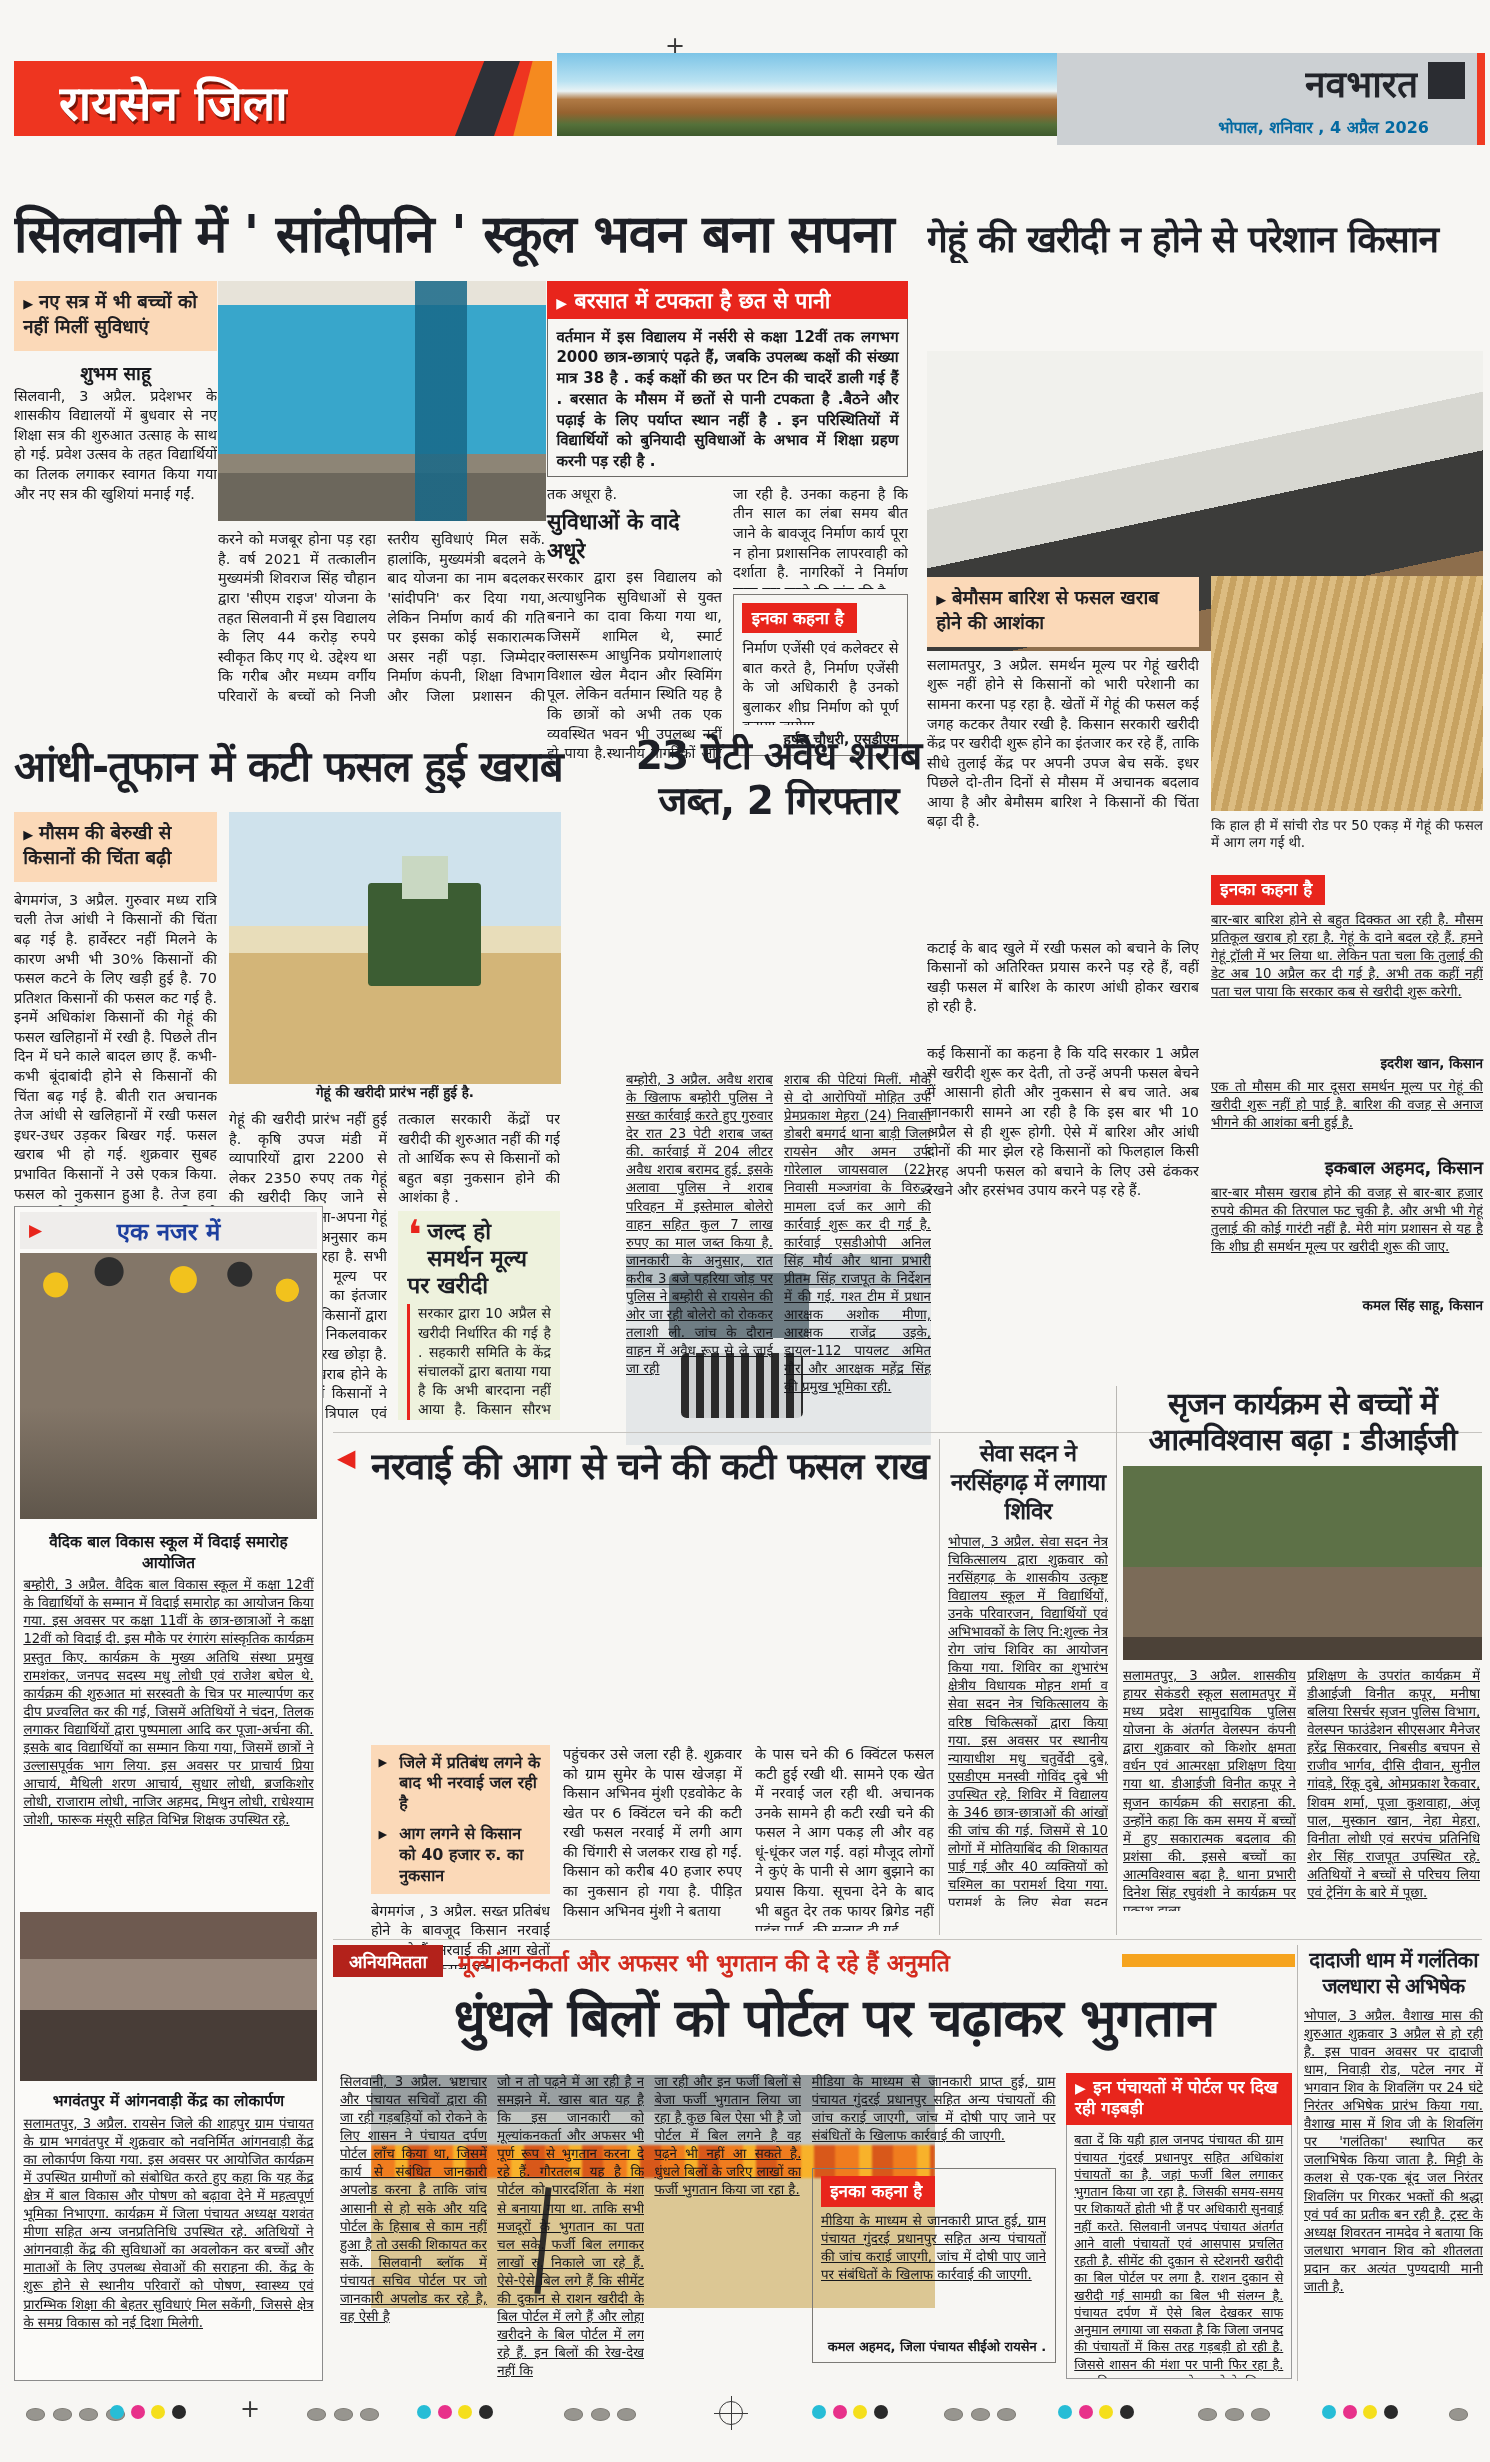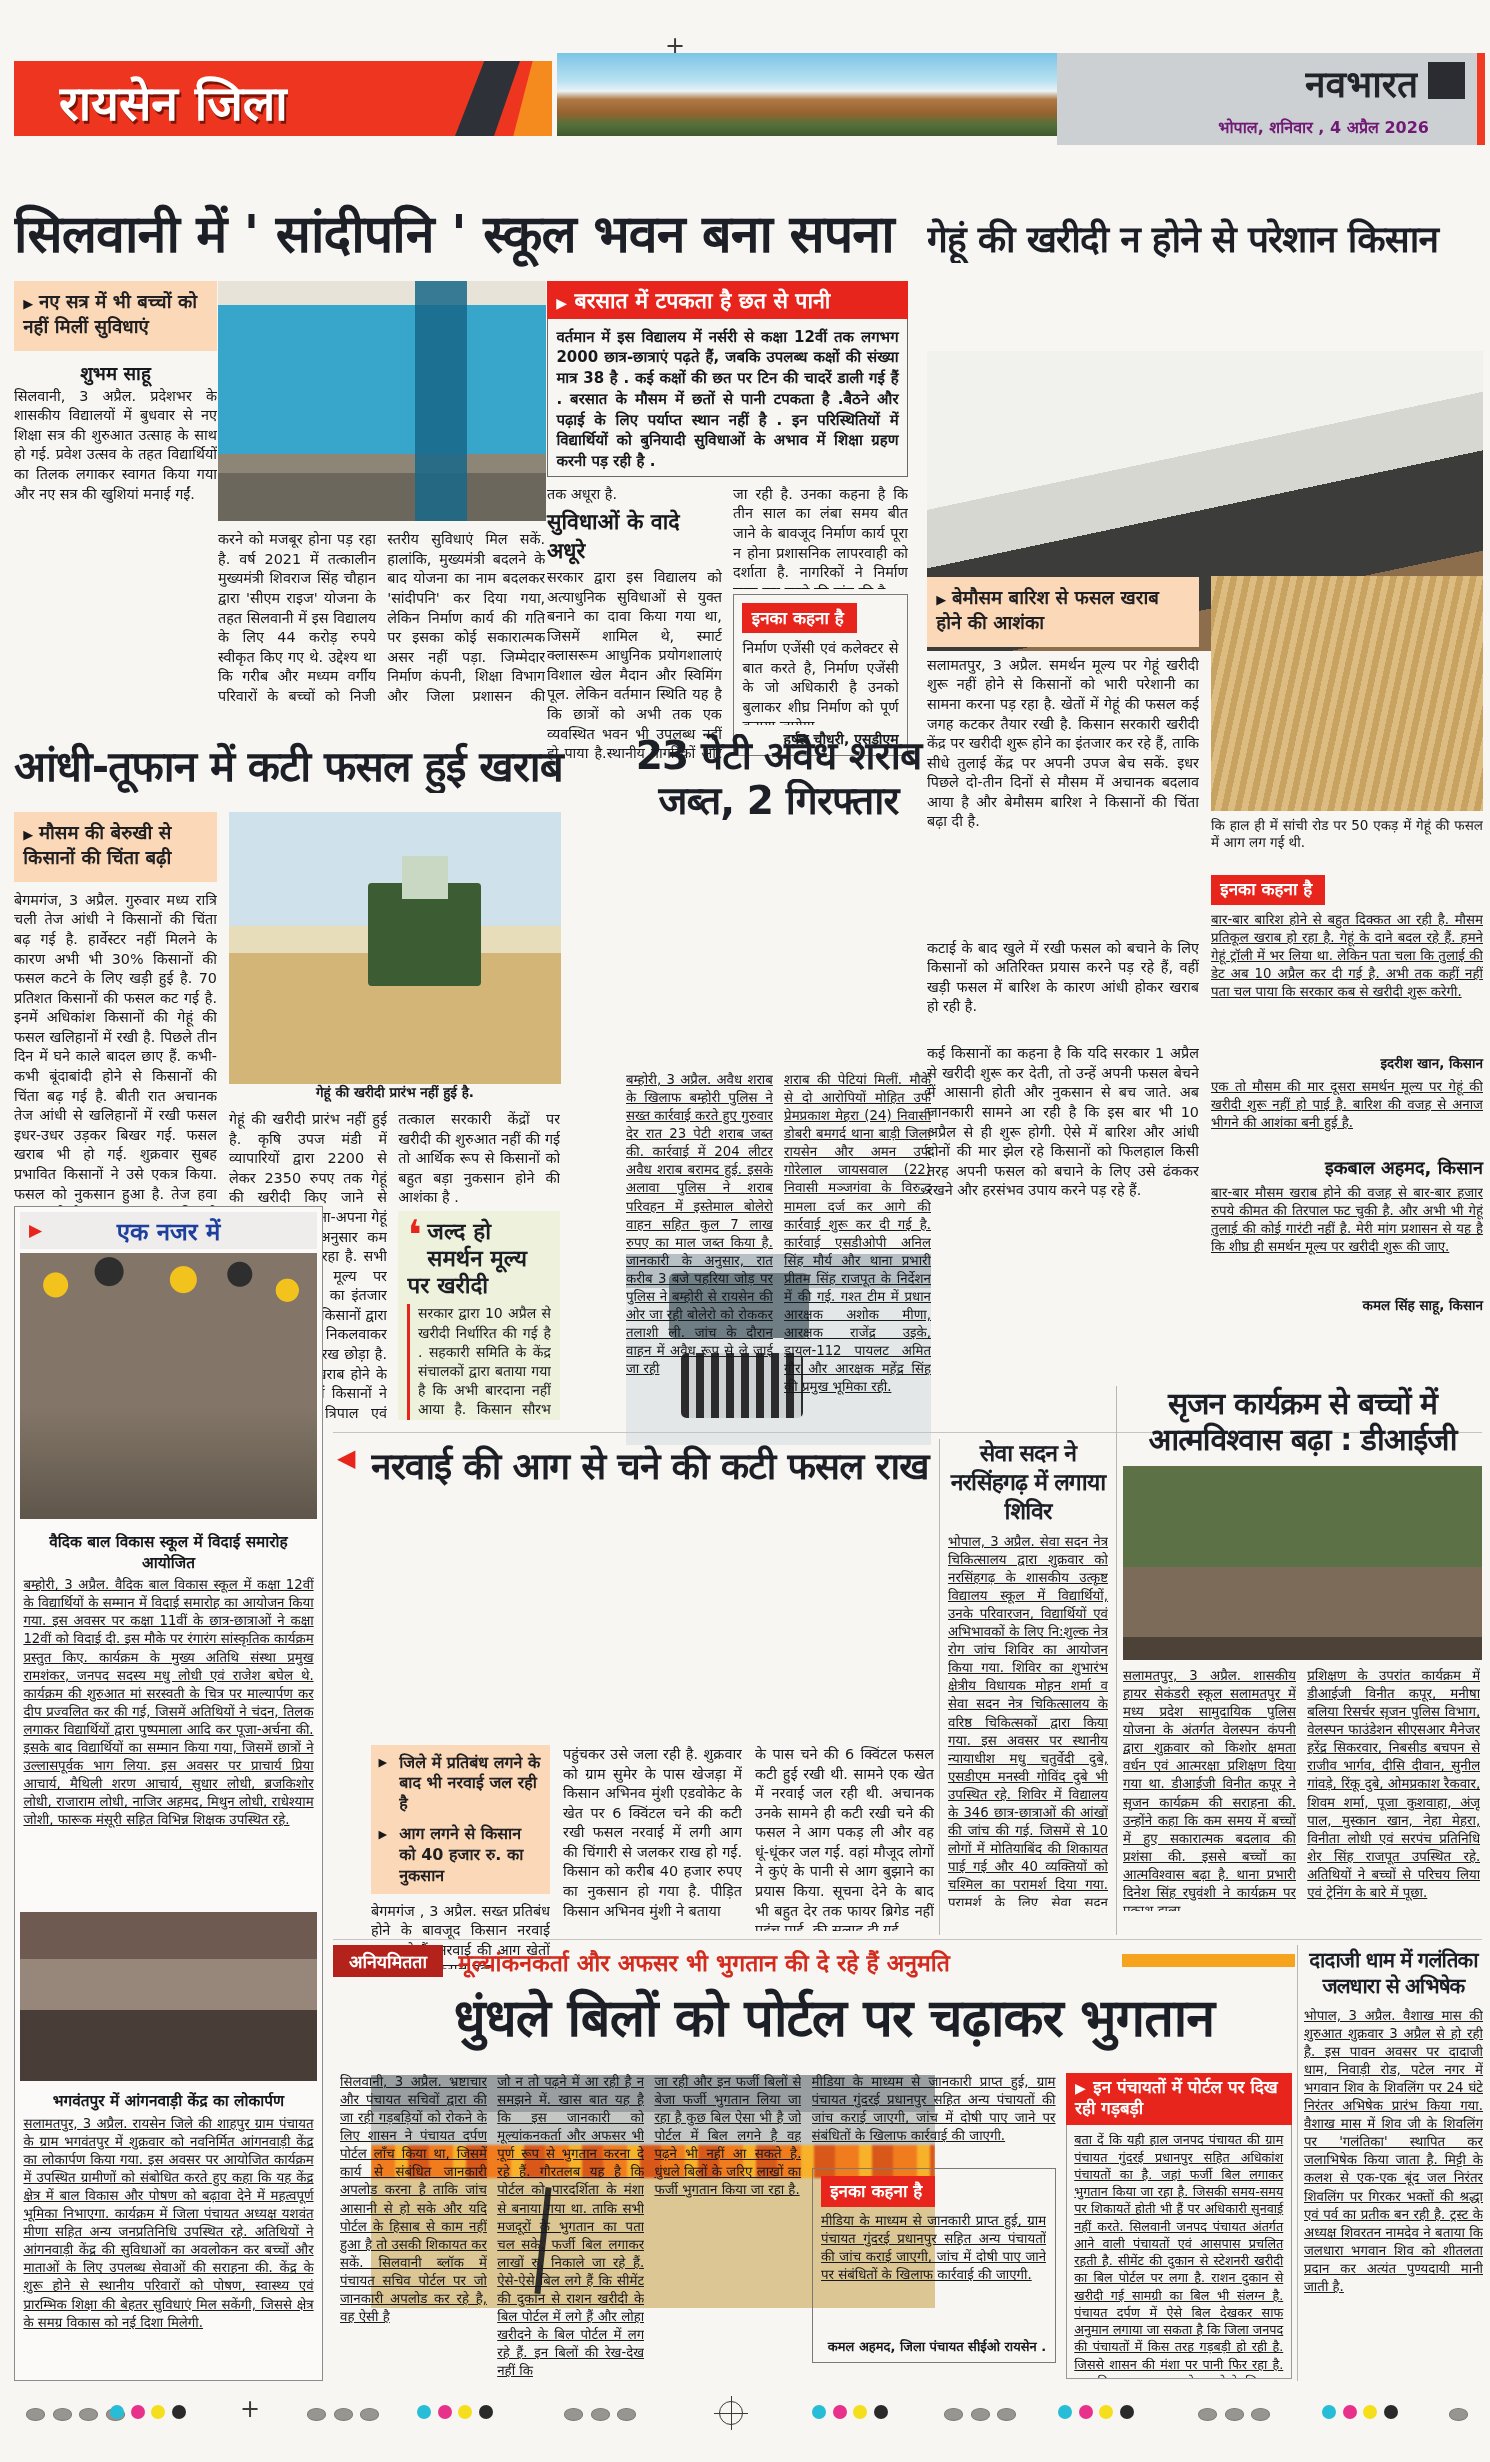--- a/index.html
+++ b/index.html
@@ -75,21 +75,21 @@
   <div class="abs" style="left:14px;top:61px;width:538px;height:75px;background:#ee3520;overflow:hidden;">
     <div class="abs" style="right:32px;top:0;height:100%;width:65px;background:#2e3138;clip-path:polygon(45% 0,100% 0,60% 100%,0 100%);"></div>
     <div class="abs" style="right:0;top:0;height:100%;width:43px;background:#f58a1f;clip-path:polygon(55% 0,100% 0,100% 100%,10% 100%);"></div>
     <div class="abs nowrap" style="left:45px;top:7.5px;font-size:48px;font-weight:800;color:#ffffff;text-shadow:1.9px 2.8px 0 #7a1407;">रायसेन जिला</div>
   </div>
   <div class="abs photo ph-fort" style="left:557px;top:53px;width:500px;height:83px;"></div>
   <div class="abs" style="left:1057px;top:53px;width:428px;height:92px;background:#ccd0d3;text-align:right;">
     <div class="abs" style="right:0;top:0;width:8.4px;height:100%;background:#f03a22;"></div>
     <div class="abs" style="right:20.5px;top:9.3px;width:37px;height:37px;background:#2a2c31;"></div>
     <div class="abs nowrap" style="right:67px;top:3.7px;font-size:37px;font-weight:800;color:#22242a;">नवभारत</div>
-    <div class="abs nowrap" style="right:56px;bottom:7.5px;font-size:16px;font-weight:700;color:#701a75;">भोपाल, शनिवार , 4 अप्रैल 2026</div>
+    <div class="abs nowrap" style="right:56px;bottom:7.5px;font-size:16px;font-weight:700;color:#0369a1;">भोपाल, शनिवार , 4 अप्रैल 2026</div>
   </div>
 
   <div class="abs nowrap headline" style="left:14px;top:196px;width:908px;font-size:52px;">सिलवानी में ' सांदीपनि ' स्कूल भवन बना सपना</div>
   <div class="abs" style="left:14px;top:281px;width:905px;height:433px;display:flex;gap:1px;">
     <div style="width:203px;flex:none;">
       <div class="hl-box"><span class="tri">▶</span><span>नए सत्र में भी बच्चों को नहीं मिलीं सुविधाएं</span></div>
       <div style="text-align:center;font-weight:700;font-size:18.6px;margin:9.3px 0 1.9px 0;">शुभम साहू</div>
       <div class="body-txt" style="height:130px;">सिलवानी, 3 अप्रैल. प्रदेशभर के शासकीय विद्यालयों में बुधवार से नए शिक्षा सत्र की शुरुआत उत्साह के साथ हो गई. प्रवेश उत्सव के तहत विद्यार्थियों का तिलक लगाकर स्वागत किया गया और नए सत्र की खुशियां मनाई गईं.</div>
     </div>
     <div style="width:328px;flex:none;">

